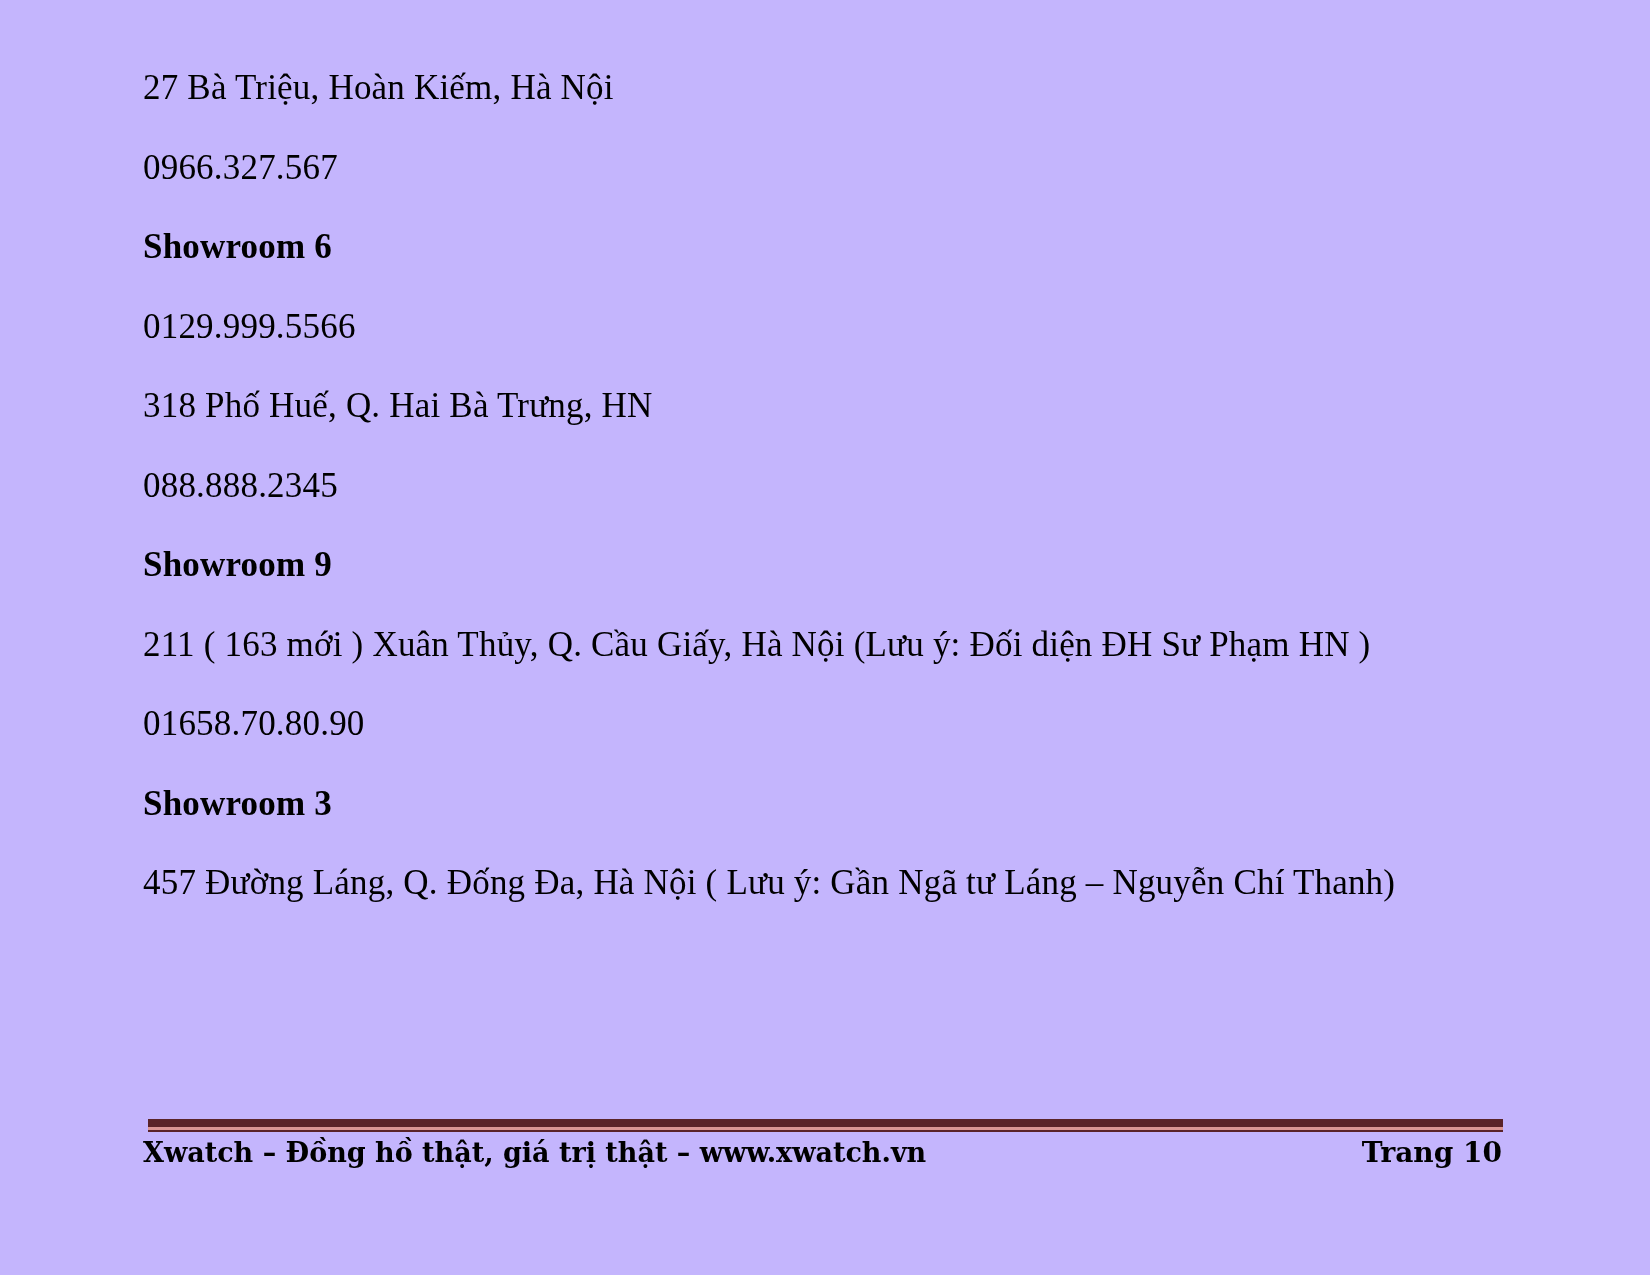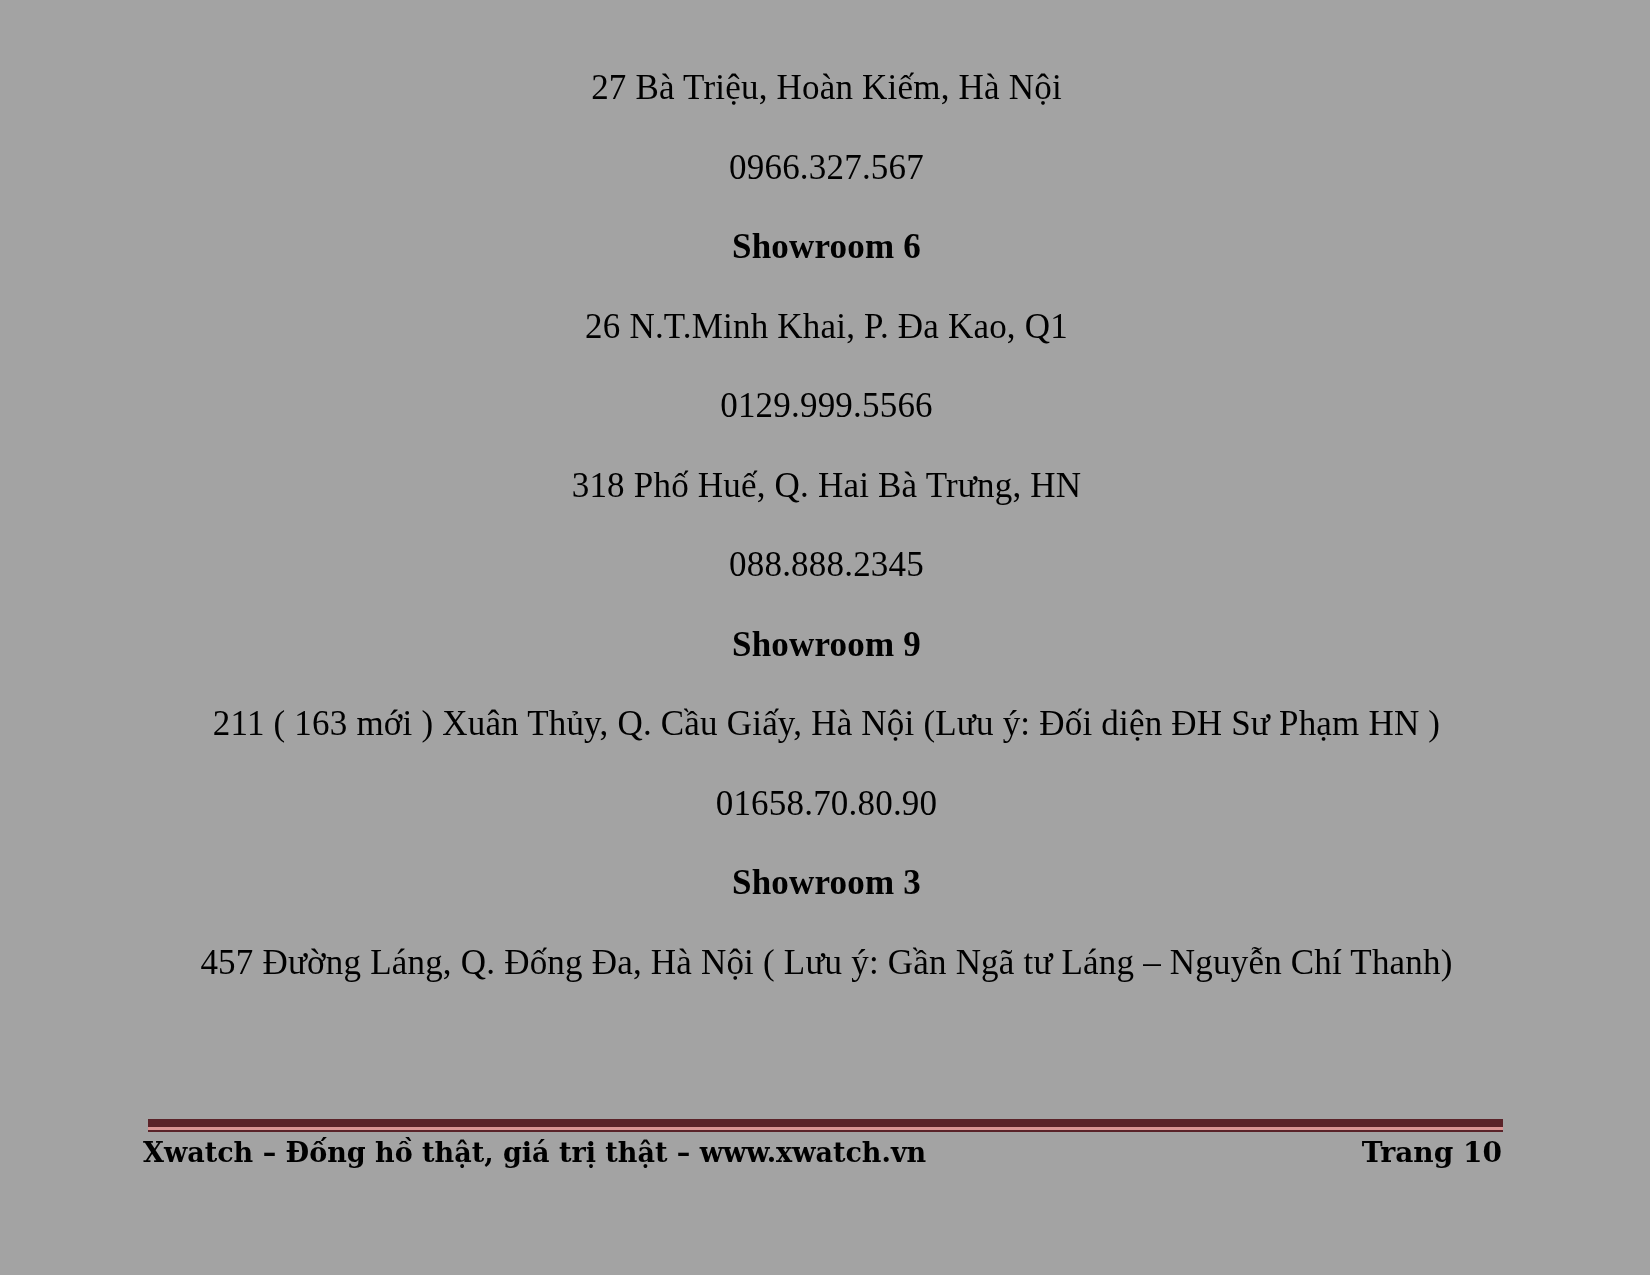--- a/index.html
+++ b/index.html
@@ -4,25 +4,24 @@
 <style>
   html, body {
     margin: 0;
     padding: 0;
     background: #ffffff;
   }
   .page {
     position: relative;
     width: 1650px;
     height: 1275px;
-    background: #a3a3a3;
+    background: #c4b5fd;
     overflow: hidden;
     font-family: "Liberation Serif", serif;
     color: #000000;
-    text-align: center;
   }
   .content {
     position: absolute;
     left: 143px;
     top: 48px;
     right: 140px;
   }
   .content p {
     margin: 0;
     padding: 0;
@@ -66,35 +65,34 @@
 </style>
 </head>
 <body>
 
 <div class="page" style="color: rgb(0, 0, 0);">
 
   <div class="content">
     <p>27 Bà Triệu, Hoàn Kiếm, Hà Nội</p>
     <p>0966.327.567</p>
     <p class="heading">Showroom 6</p>
-    <p>26 N.T.Minh Khai, P. Đa Kao, Q1</p>
     <p>0129.999.5566</p>
     <p>318 Phố Huế, Q. Hai Bà Trưng, HN</p>
     <p>088.888.2345</p>
     <p class="heading">Showroom 9</p>
     <p>211 ( 163 mới ) Xuân Thủy, Q. Cầu Giấy, Hà Nội (Lưu ý: Đối diện ĐH Sư Phạm HN )</p>
     <p>01658.70.80.90</p>
     <p class="heading">Showroom 3</p>
     <p>457 Đường Láng, Q. Đống Đa, Hà Nội ( Lưu ý: Gần Ngã tư Láng – Nguyễn Chí Thanh)</p>
   </div>
 
   <div class="footer-rule">
     <div class="rule-dark-thick" style="background: rgb(90, 35, 41);"></div>
     <div class="rule-light" style="background: rgb(217, 149, 148);"></div>
     <div class="rule-dark-thin" style="background: rgb(90, 35, 41);"></div>
   </div>
 
   <div class="footer-row">
-    <span class="footer-left">Xwatch – Đống hồ thật, giá trị thật – www.xwatch.vn</span>
+    <span class="footer-left">Xwatch – Đồng hồ thật, giá trị thật – www.xwatch.vn</span>
     <span class="footer-right">Trang 10</span>
   </div>
 
 </div>
 
 </body></html>

